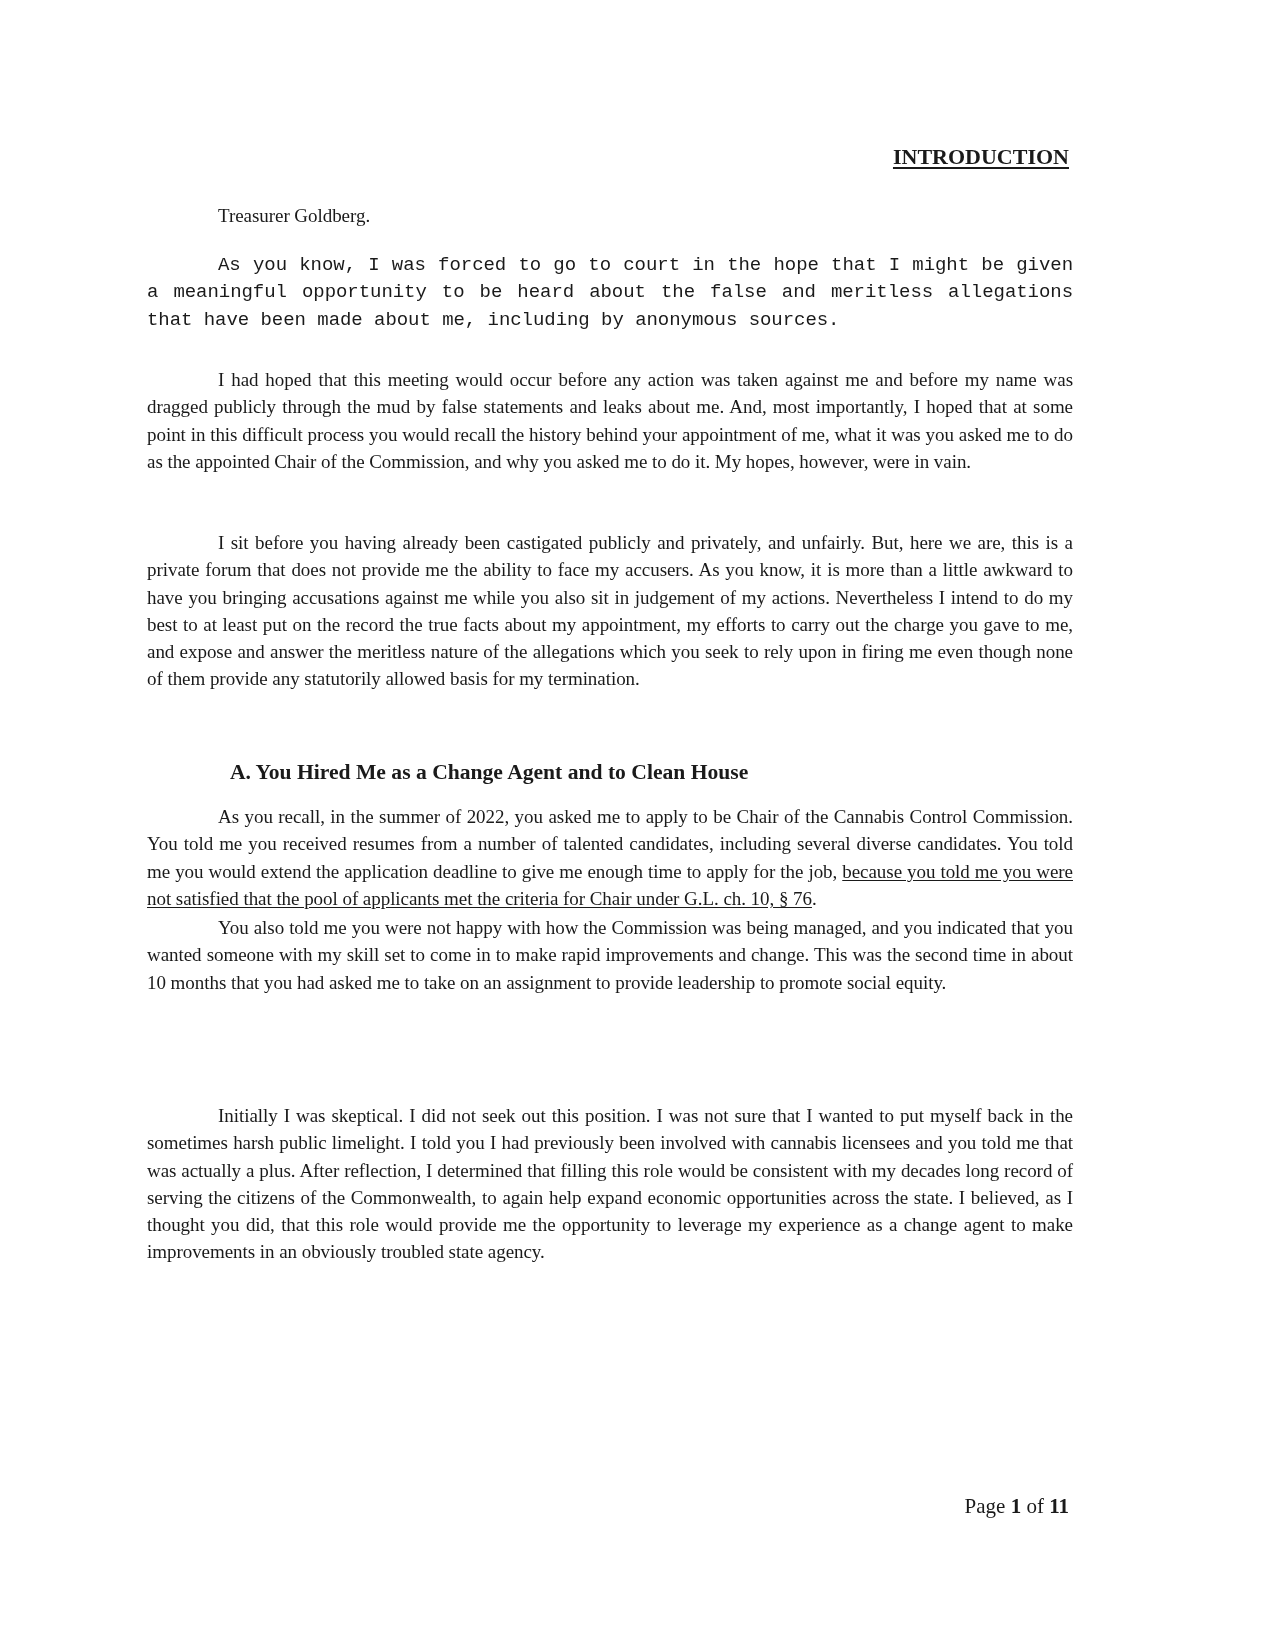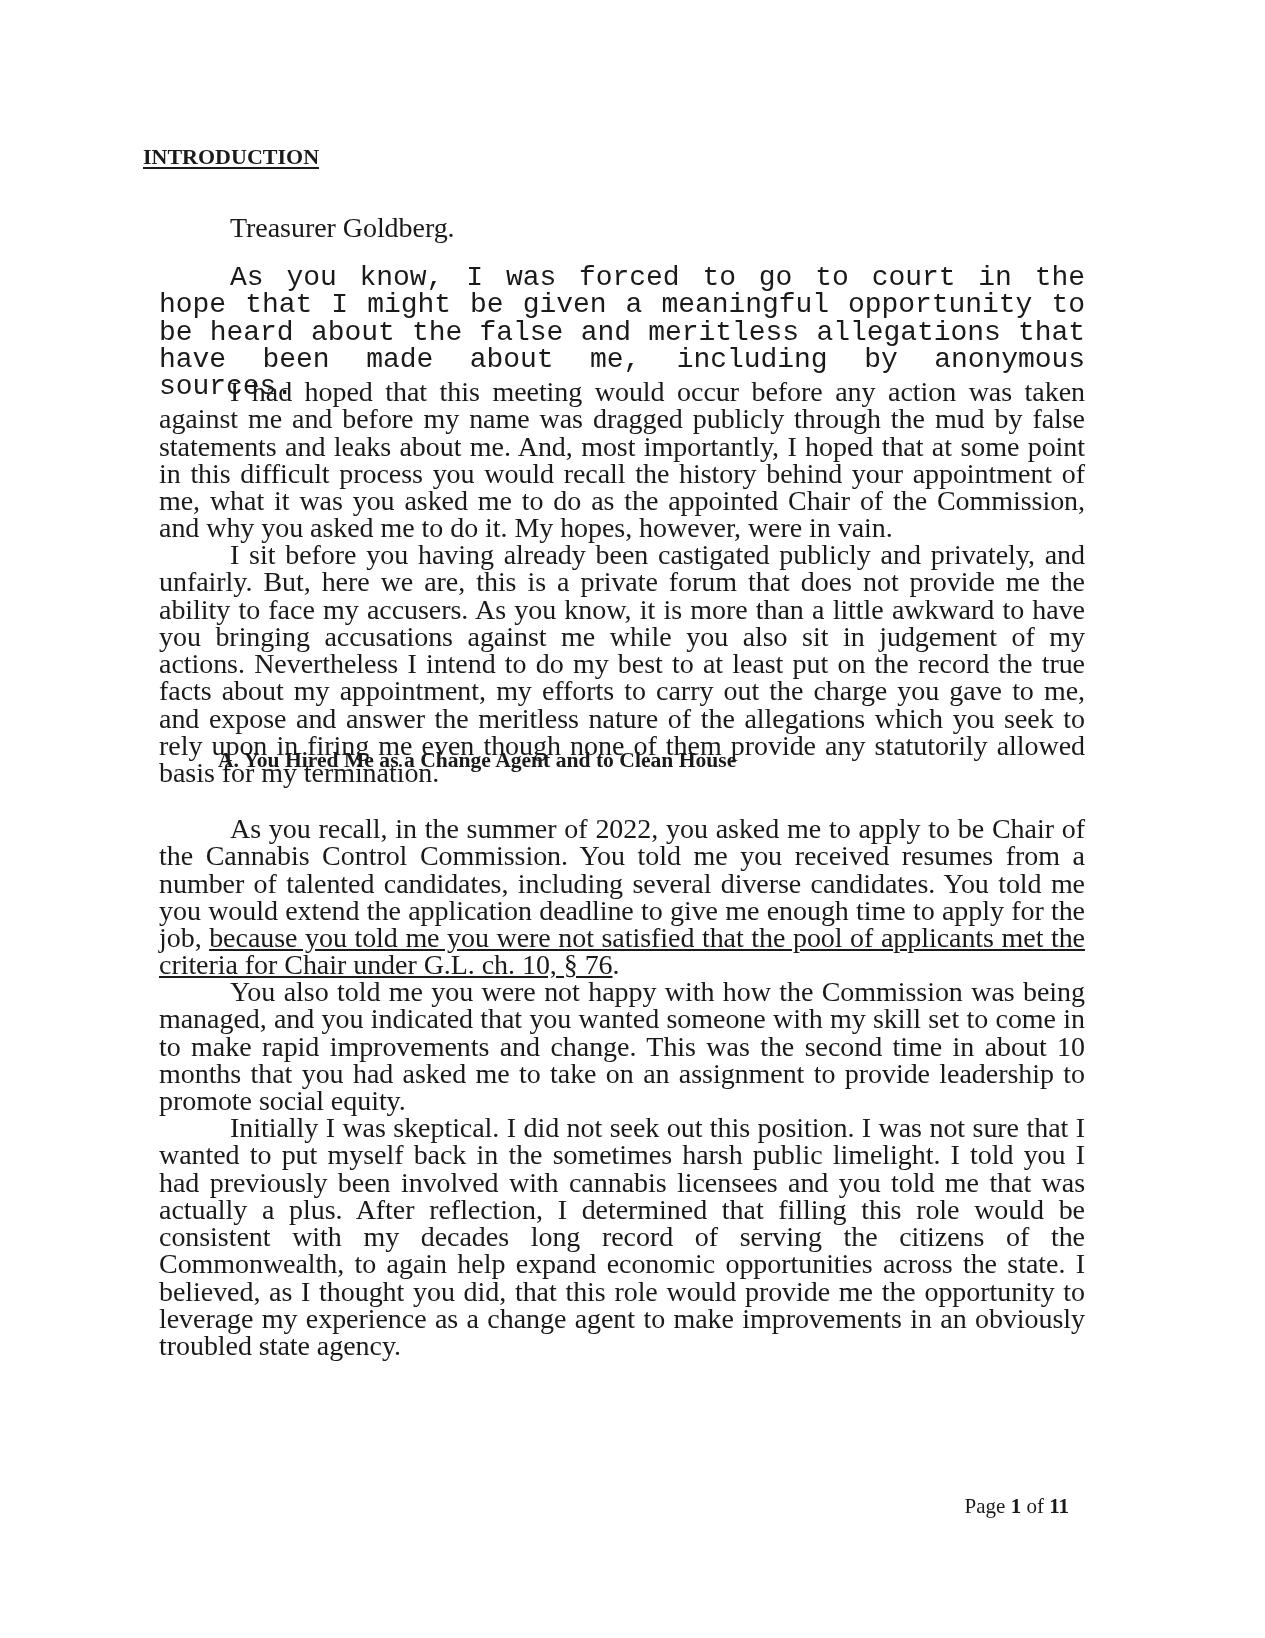--- a/index.html
+++ b/index.html
@@ -19,45 +19,45 @@
       position: absolute;
       left: 143px;
       top: 0;
       width: 926px;
     }
     .title {
       position: absolute;
       top: 143px;
       left: 0;
       width: 926px;
-      text-align: left;
+      text-align: right;
       font-weight: bold;
       font-size: 22px;
       line-height: 27px;
       text-decoration: underline;
       text-underline-offset: 3px;
     }
     .para {
       position: absolute;
       left: 0;
       width: 926px;
-      font-size: 28px;
+      font-size: 19px;
       line-height: 27.3px;
       text-align: justify;
       text-indent: 71px;
-      margin: 16px;
+      margin: 4px;
       letter-spacing: -0.05px;
     }
     .heading {
       position: absolute;
       left: 71px;
       font-weight: bold;
       font-size: 21.6px;
       line-height: 27px;
-      margin: 4px;
+      margin: 16px;
     }
     .emph {
       font-weight: normal;
       text-decoration: underline;
       text-underline-offset: 2px;
     }
     .footer {
       position: absolute;
       top: 1493px;
       left: 0;
@@ -80,19 +80,19 @@
   <p class="para" style="top:248px;font-family:Liberation Mono, monospace;">As you know, I was forced to go to court in the hope that I might be given a meaningful opportunity to be heard about the false and meritless allegations that have been made about me, including by anonymous sources.</p>
 
   <p class="para" style="top:362px;">I had hoped that this meeting would occur before any action was taken against me and before my name was dragged publicly through the mud by false statements and leaks about me. And, most importantly, I hoped that at some point in this difficult process you would recall the history behind your appointment of me, what it was you asked me to do as the appointed Chair of the Commission, and why you asked me to do it. My hopes, however, were in vain.</p>
 
   <p class="para" style="top:525px;">I sit before you having already been castigated publicly and privately, and unfairly. But, here we are, this is a private forum that does not provide me the ability to face my accusers.  As you know, it is more than a little awkward to have you bringing accusations against me while you also sit in judgement of my actions. Nevertheless I intend to do my best to at least put on the record the true facts about my appointment, my efforts to carry out the charge you gave to me, and expose and answer the meritless nature of the allegations which you seek to rely upon in firing me even though none of them provide any statutorily allowed basis for my termination.</p>
 
   <p class="heading" style="top:743px;">A.  You Hired Me as a Change Agent and to Clean House</p>
 
   <p class="para" style="top:799px;"><span>As you recall, in the summer of 2022, you asked me to apply to be Chair of the Cannabis Control Commission. You told me you received resumes from a number of talented candidates, including several diverse candidates. You told me you would extend the application deadline to give me enough time to apply for the job, </span><span class="emph">because you told me you were not satisfied that the pool of applicants met the criteria for Chair under G.L. ch. 10, § 76</span><span>.</span></p>
 
-  <p class="para" style="top:962px;">You also told me you were not happy with how the Commission was being managed, and you indicated that you wanted someone with my skill set to come in to make rapid improvements and change. This was the second time in about 10 months that you had asked me to take on an assignment to provide leadership to promote social equity.</p>
+  <p class="para" style="top:910px;">You also told me you were not happy with how the Commission was being managed, and you indicated that you wanted someone with my skill set to come in to make rapid improvements and change. This was the second time in about 10 months that you had asked me to take on an assignment to provide leadership to promote social equity.</p>
 
   <p class="para" style="top:1098px;">Initially I was skeptical. I did not seek out this position. I was not sure that I wanted to put myself back in the sometimes harsh public limelight. I told you I had previously been involved with cannabis licensees and you told me that was actually a plus. After reflection, I determined that filling this role would be consistent with my decades long record of serving the citizens of the Commonwealth, to again help expand economic opportunities across the state. I believed, as I thought you did, that this role would provide me the opportunity to leverage my experience as a change agent to make improvements in an obviously troubled state agency.</p>
 
   <div class="footer"><span>Page </span><b>1</b><span> of </span><b>11</b></div>
 
 </div>
 
 </body></html>

